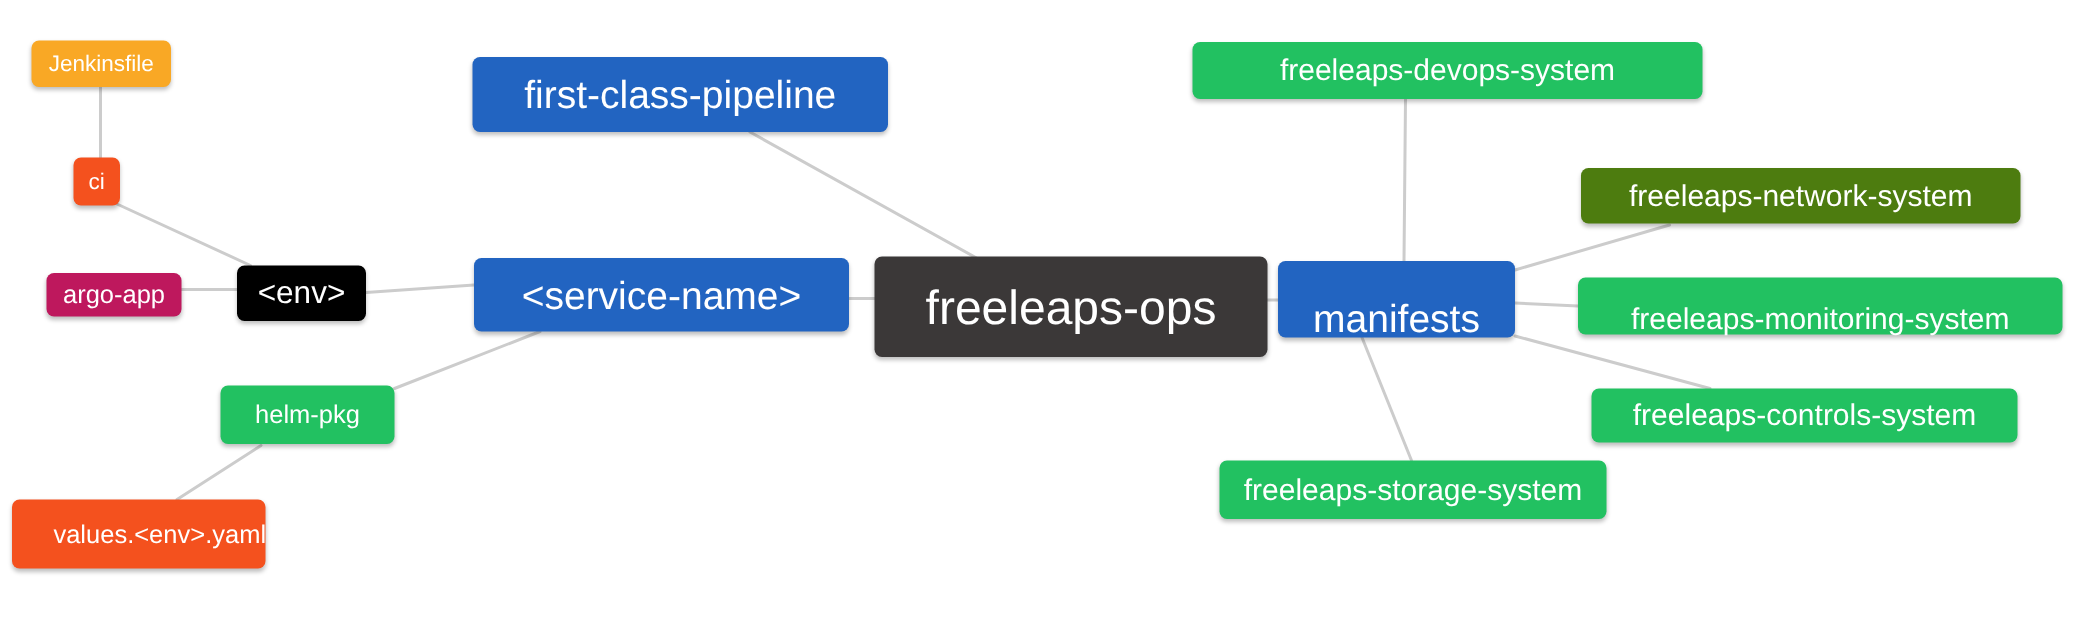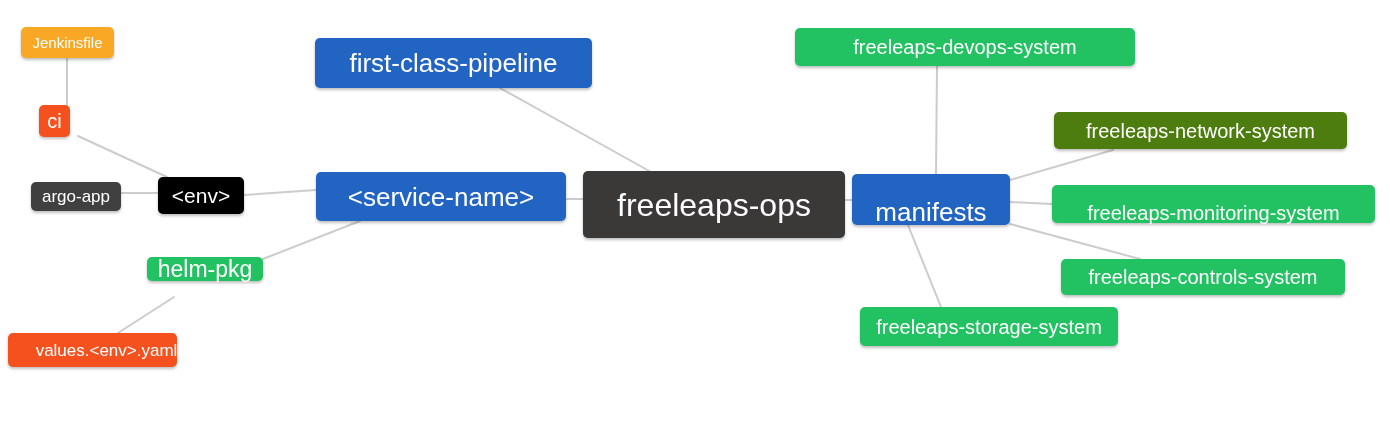--- a/index.html
+++ b/index.html
@@ -55,33 +55,33 @@
       <line x1="936" y1="174" x2="937" y2="66" stroke="#CCCCCC" stroke-width="2" stroke-linecap="round"></line>
       <line x1="1010" y1="180" x2="1113" y2="150" stroke="#CCCCCC" stroke-width="2" stroke-linecap="round"></line>
       <line x1="1010" y1="202" x2="1052" y2="204" stroke="#CCCCCC" stroke-width="2" stroke-linecap="round"></line>
       <line x1="1010" y1="224" x2="1140" y2="259" stroke="#CCCCCC" stroke-width="2" stroke-linecap="round"></line>
       <line x1="908" y1="225" x2="941" y2="307" stroke="#CCCCCC" stroke-width="2" stroke-linecap="round"></line>
     </svg>
   <div id="node-layer">
       <div class="node" style="left: 21px; top: 27px; width: 93px; height: 31px; background: rgb(249, 168, 37); font-size: 15px;">
         <span>Jenkinsfile</span>
       </div>
-      <div class="node" style="left: 39px; top: 105px; width: 31px; height: 32px; background: rgb(244, 81, 30); font-size: 20px;">
+      <div class="node" style="left: 49px; top: 105px; width: 31px; height: 32px; background: rgb(244, 81, 30); font-size: 15px;">
         <span>ci</span>
       </div>
-      <div class="node" style="left: 31px; top: 182px; width: 90px; height: 29px; background: #404040; font-size: 17px; align-items: center;">
+      <div class="node" style="left: 31px; top: 182px; width: 90px; height: 29px; background: #be185d; font-size: 17px; align-items: center;">
         <span>argo-app</span>
       </div>
       <div class="node" style="left: 158px; top: 177px; width: 86px; height: 37px; background: #000000; font-size: 21px;">
         <span>&lt;env&gt;</span>
       </div>
-      <div class="node" style="left: 147px; top: 257px; width: 116px; height: 24px; background: rgb(34, 193, 97); font-size: 23px;">
+      <div class="node" style="left: 147px; top: 257px; width: 116px; height: 39px; background: rgb(34, 193, 97); font-size: 17px;">
         <span>helm-pkg</span>
       </div>
-      <div class="node" style="left: 8px; top: 333px; width: 169px; height: 34px; background: rgb(244, 81, 30); font-size: 17px; padding-left: 28px;">
+      <div class="node" style="left: 8px; top: 333px; width: 169px; height: 46px; background: rgb(244, 81, 30); font-size: 17px; padding-left: 28px;">
         <span>values.&lt;env&gt;.yaml</span>
       </div>
       <div class="node" style="left: 315px; top: 38px; width: 277px; height: 50px; background: rgb(34, 100, 193); font-size: 26px;">
         <span>first-class-pipeline</span>
       </div>
       <div class="node" style="left: 316px; top: 172px; width: 250px; height: 49px; background: rgb(34, 100, 193); font-size: 26px;">
         <span>&lt;service-name&gt;</span>
       </div>
       <div class="node" style="left: 583px; top: 171px; width: 262px; height: 67px; background: rgb(59, 56, 56); font-size: 32px;">
         <span>freeleaps-ops</span>
@@ -94,17 +94,17 @@
       </div>
       <div class="node" style="left: 1054px; top: 112px; width: 293px; height: 37px; background: #4d7c0f; font-size: 20px;">
         <span>freeleaps-network-system</span>
       </div>
       <div class="node" style="left: 1052px; top: 185px; width: 323px; height: 38px; background: rgb(34, 193, 97); font-size: 20px; align-items: flex-end;">
         <span>freeleaps-monitoring-system</span>
       </div>
       <div class="node" style="left: 1061px; top: 259px; width: 284px; height: 36px; background: rgb(34, 193, 97); font-size: 20px;">
         <span>freeleaps-controls-system</span>
       </div>
-      <div class="node" style="left: 813px; top: 307px; width: 258px; height: 39px; background: rgb(34, 193, 97); font-size: 20px; margin-left: 47px;">
+      <div class="node" style="left: 813px; top: 307px; width: 258px; height: 39px; background: rgb(34, 193, 97); font-size: 20px;">
         <span>freeleaps-storage-system</span>
       </div>
     </div>
 </div>
 
 </body></html>

